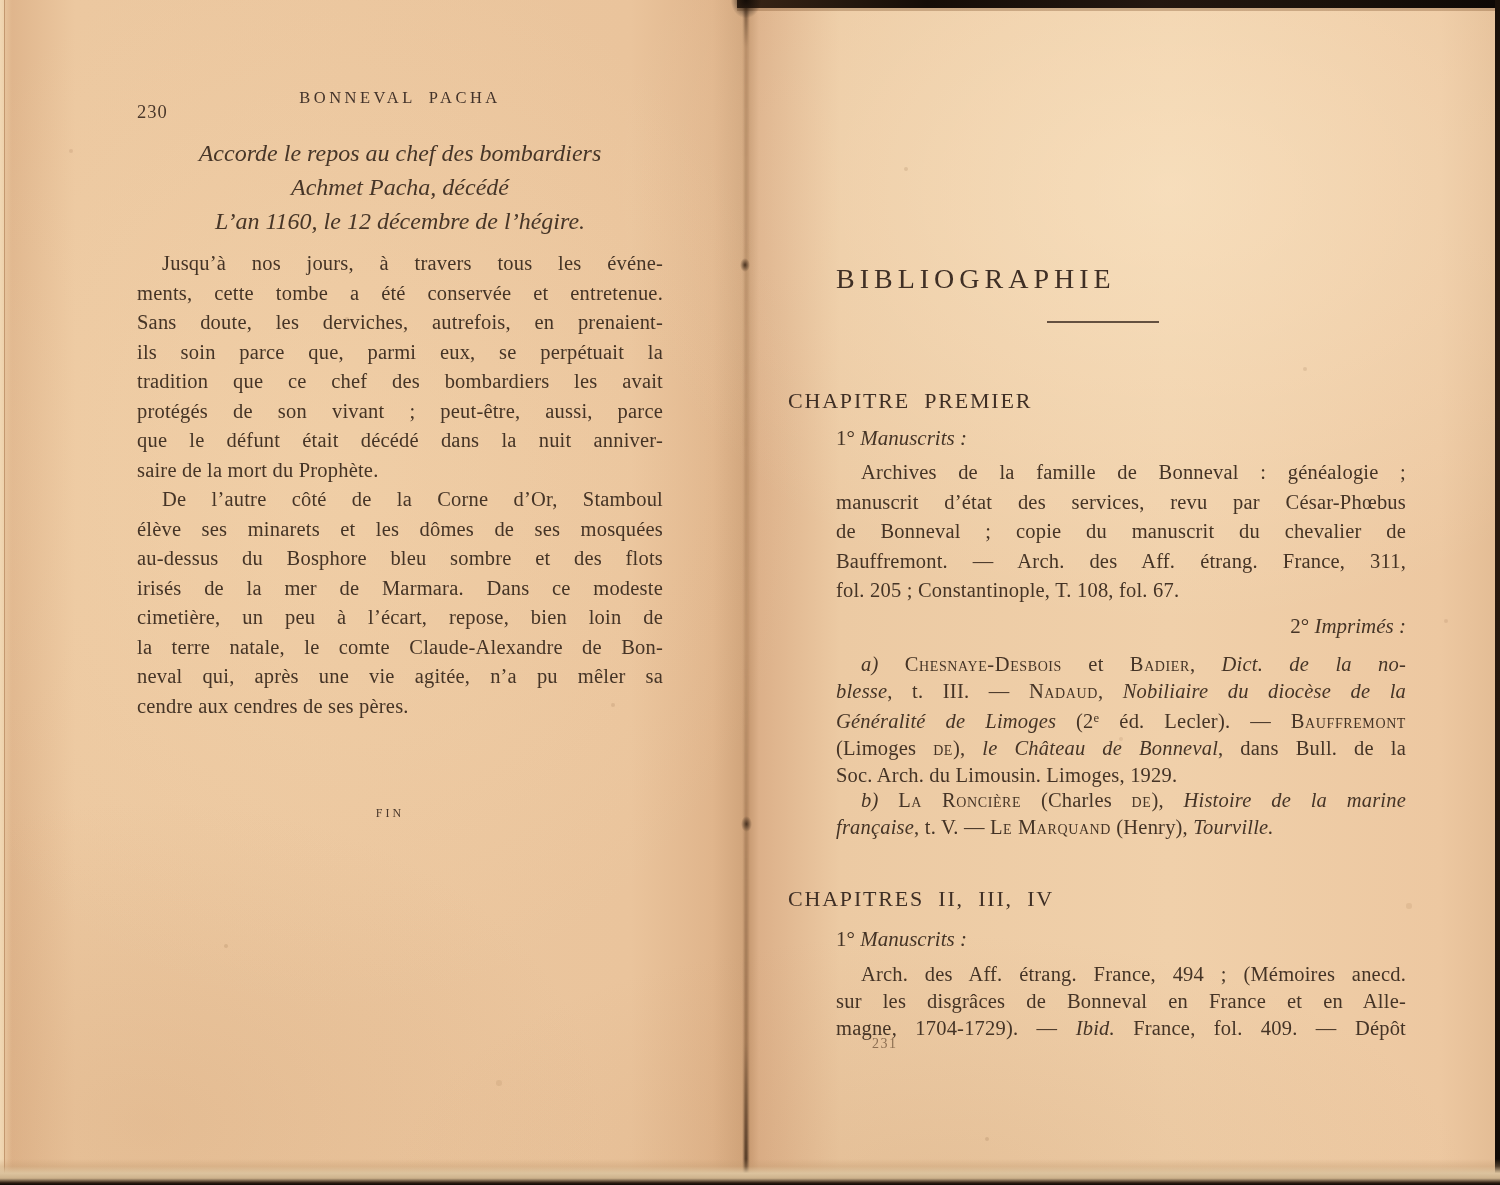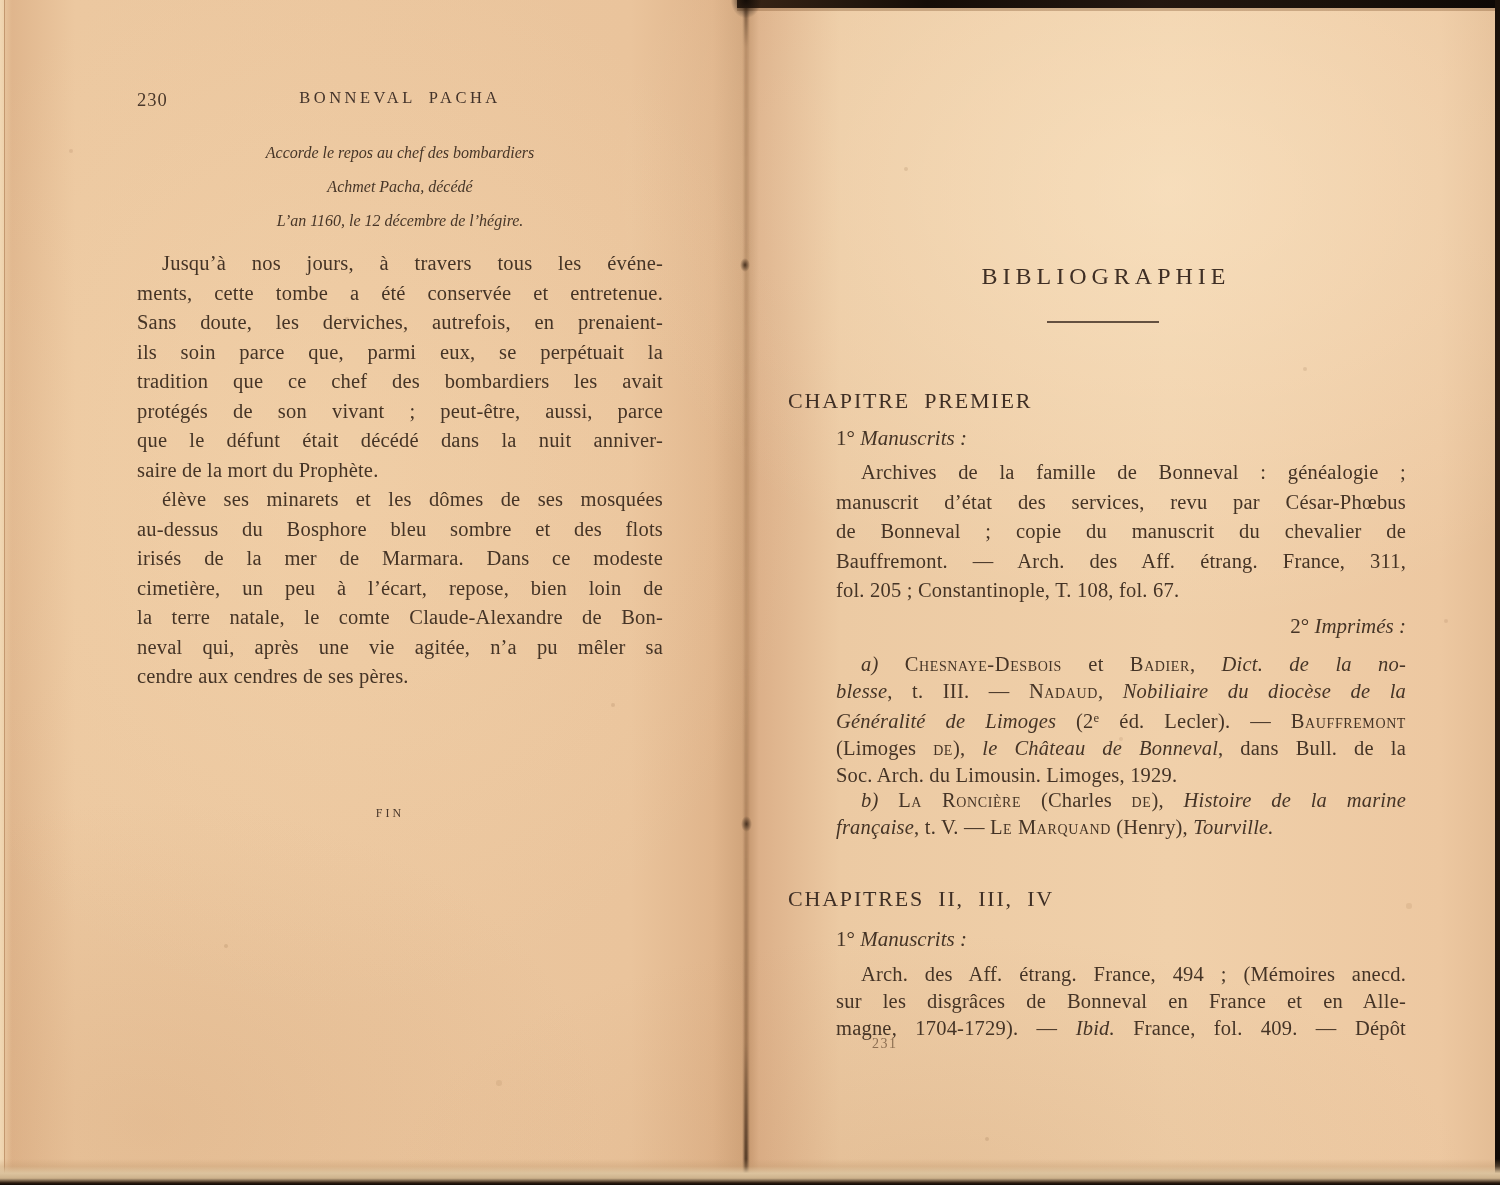--- a/index.html
+++ b/index.html
@@ -22,27 +22,27 @@
   .tline:last-child{text-align-last:left;}
   .keep-last .tline:last-child{text-align-last:justify;}
   .indent-first .tline:first-child{text-indent:25px;}
   .center-lines .tline{text-align:center;text-align-last:center;}
   .seg-r{font-style:normal;}
   .seg-i{font-style:italic;}
   .seg-sc{font-variant:small-caps;letter-spacing:.6px;}
   .seg-sup{font-size:.62em;vertical-align:.45em;}
   
   .lp-header{position:absolute;left:137px;top:86px;width:526px;height:24px;}
-  .lp-num{position:absolute;left:0;top:4px;font-size:18.5px;letter-spacing:1px;color:#4a382b;}
+  .lp-num{position:absolute;left:0;top:16px;font-size:18.5px;letter-spacing:1px;color:#4a382b;}
   .lp-runhead{position:absolute;left:0;top:2px;width:100%;text-align:center;font-size:16.5px;letter-spacing:3.5px;color:#43332a;word-spacing:6px;}
-  .epigraph{left:137px;top:136px;width:526px;font-size:16px;line-height:34px;font-style:italic;color:#473628;}
+  .epigraph{left:137px;top:136px;width:526px;font-size:24px;line-height:34px;font-style:italic;color:#473628;}
   .lp-body{left:137px;top:249px;width:526px;font-size:20.5px;line-height:29.5px;}
   .fin{position:absolute;left:137px;top:806px;width:506px;text-align:center;font-size:12px;letter-spacing:3px;color:#4a382c;}
   
-  .rp-title{position:absolute;left:836px;top:263px;width:540px;text-align:center;font-size:24px;letter-spacing:5px;color:#3f2f25;}
+  .rp-title{position:absolute;left:836px;top:263px;width:540px;font-size:28px;letter-spacing:5px;color:#3f2f25;}
   .rule{position:absolute;left:1047px;top:321px;width:112px;height:2px;background:#4a382b;opacity:.85;}
   .rp-h2{position:absolute;left:788px;width:540px;font-size:22px;letter-spacing:1.8px;word-spacing:7px;color:#3f2f25;}
   .h2-chap1{top:388px;}
   .h2-chap234{top:886px;}
   .sec-label{position:absolute;left:836px;width:570px;font-size:21px;color:#453426;}
   .lbl-1{top:426px;}
   .lbl-2{top:614px;text-align:right;}
   .lbl-3{top:927px;}
   .rp-para{left:836px;width:570px;font-size:20.5px;}
   .p-man1{top:458px;line-height:29.5px;}
@@ -110,20 +110,21 @@
           <div class="tline">Jusqu’à nos jours, à travers tous les événe-</div>
           <div class="tline">ments, cette tombe a été conservée et entretenue.</div>
           <div class="tline">Sans doute, les derviches, autrefois, en prenaient-</div>
           <div class="tline">ils soin parce que, parmi eux, se perpétuait la</div>
           <div class="tline">tradition que ce chef des bombardiers les avait</div>
           <div class="tline">protégés de son vivant ; peut-être, aussi, parce</div>
           <div class="tline">que le défunt était décédé dans la nuit anniver-</div>
           <div class="tline">saire de la mort du Prophète.</div>
         </div>
       <div class="indent-first">
+          <div class="tline">De l’autre côté de la Corne d’Or, Stamboul</div>
           <div class="tline">élève ses minarets et les dômes de ses mosquées</div>
           <div class="tline">au-dessus du Bosphore bleu sombre et des flots</div>
           <div class="tline">irisés de la mer de Marmara. Dans ce modeste</div>
           <div class="tline">cimetière, un peu à l’écart, repose, bien loin de</div>
           <div class="tline">la terre natale, le comte Claude-Alexandre de Bon-</div>
           <div class="tline">neval qui, après une vie agitée, n’a pu mêler sa</div>
           <div class="tline">cendre aux cendres de ses pères.</div>
         </div>
     </div>
 

